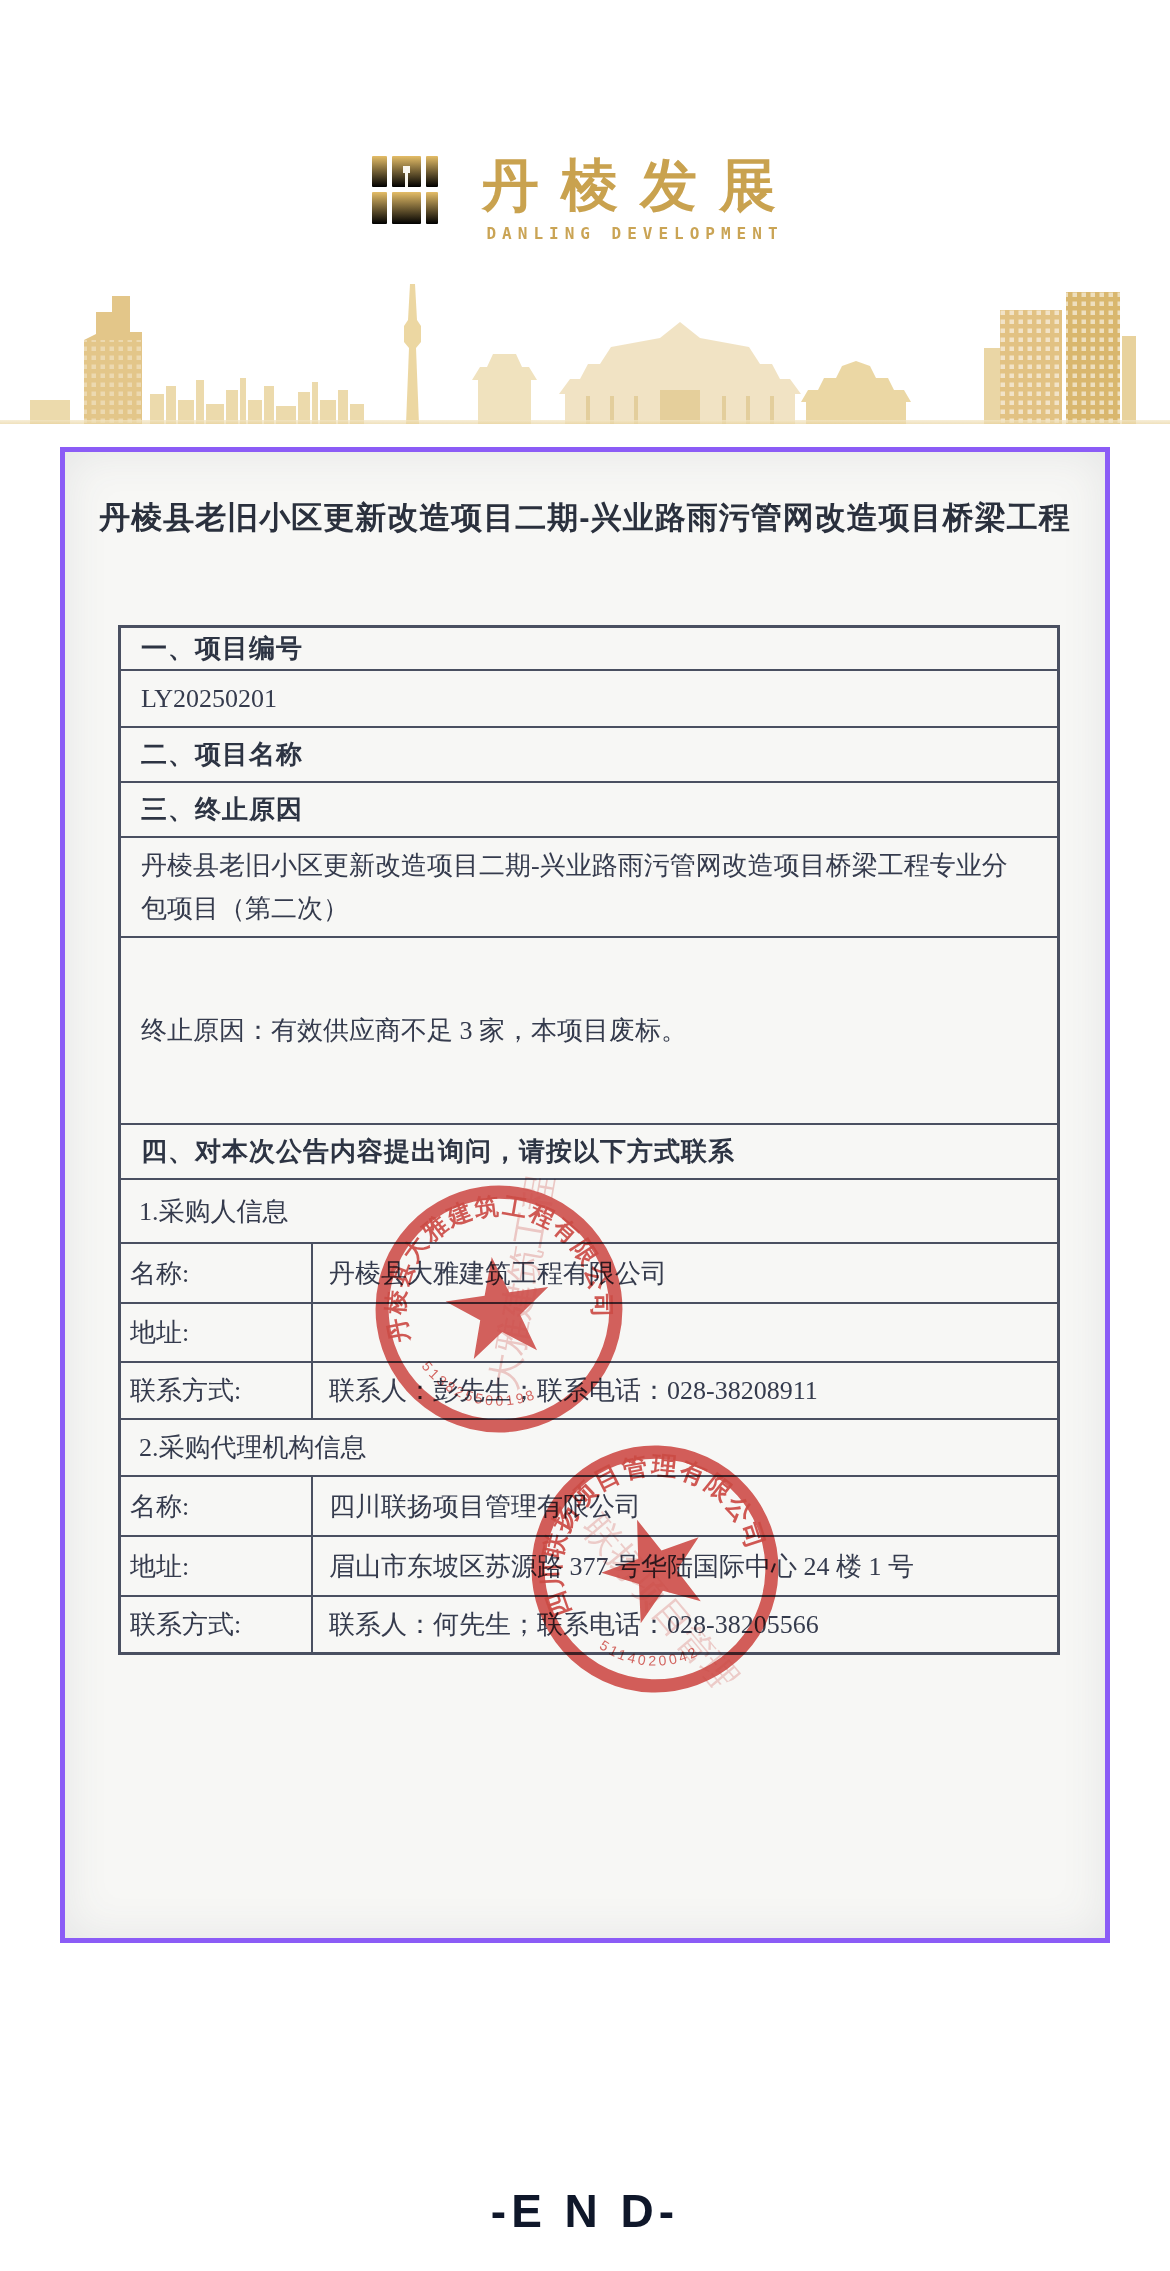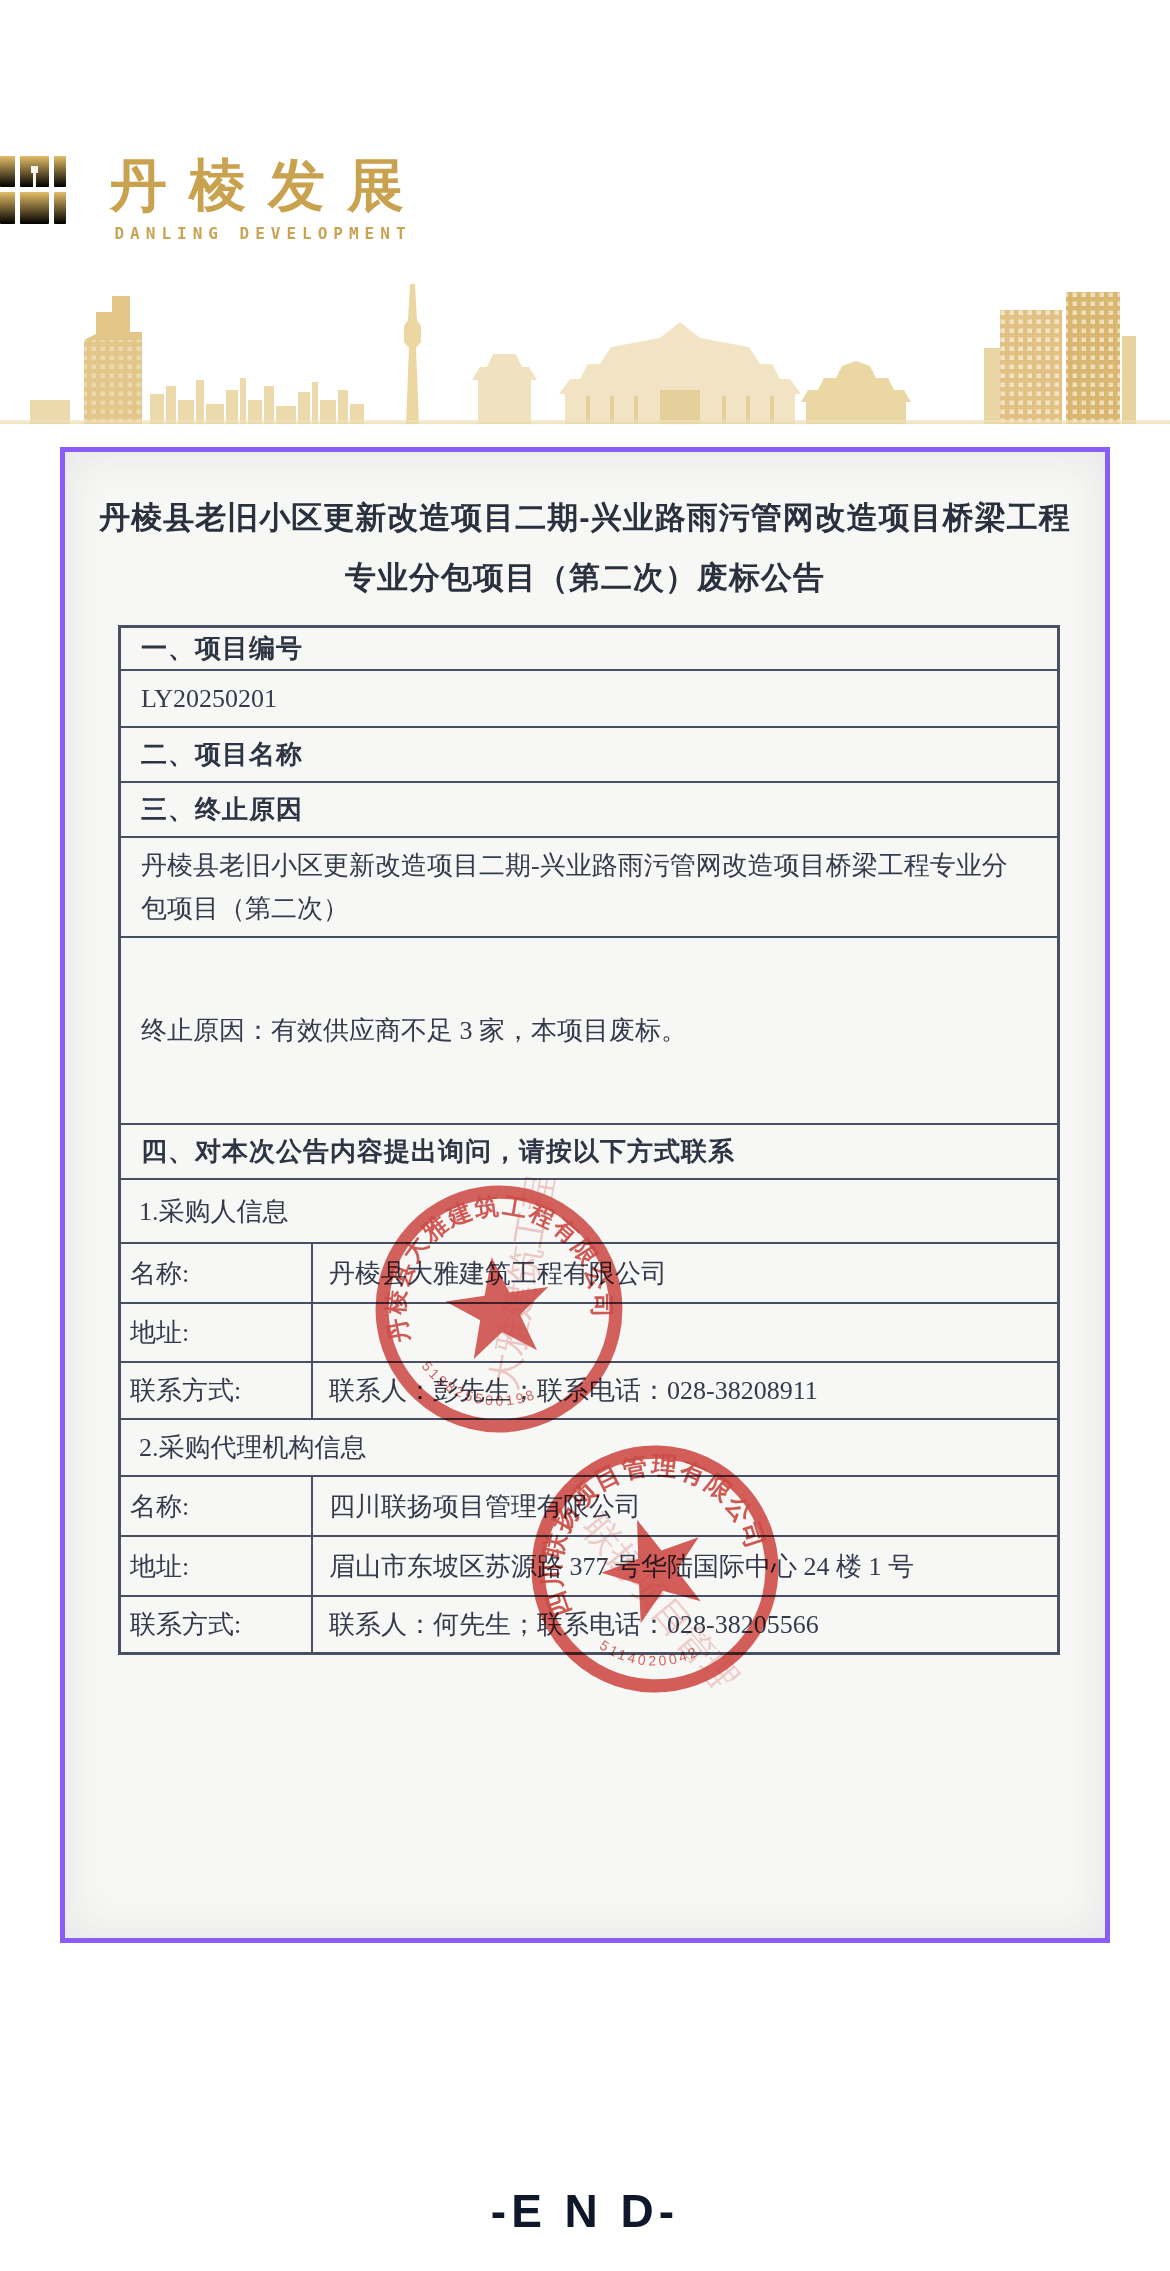--- a/index.html
+++ b/index.html
@@ -3,21 +3,21 @@
 <meta charset="utf-8">
 <style>
   html,body{margin:0;padding:0;}
   body{
     width:1170px;height:2271px;position:relative;background:#ffffff;
     font-family:"Liberation Sans",sans-serif;overflow:hidden;
   }
   
   .page-header{
     position:absolute;top:156px;left:0;width:100%;
-    display:flex;justify-content:flex-start;align-items:flex-start;gap:34px;
+    display:flex;justify-content:center;align-items:flex-start;gap:34px;
   }
   .brand-block{display:flex;flex-direction:column;align-items:center;}
   .brand-name{
     font-family:"Liberation Serif","DejaVu Serif",serif;
     font-size:57px;font-weight:bold;color:#c9a24f;
     letter-spacing:22px;line-height:60px;white-space:nowrap;text-indent:10px;
   }
   .brand-subtitle{
     font-family:"DejaVu Sans Mono","Liberation Mono",monospace;
     font-size:16px;color:#caa455;letter-spacing:6px;margin-top:8px;white-space:nowrap;font-weight:bold;
@@ -161,21 +161,20 @@
     <rect x="1066" y="10" width="54" height="132" fill="#d9b76e"></rect>
     <rect x="1066" y="10" width="54" height="132" fill="url(#win)"></rect>
     <rect x="1122" y="54" width="14" height="88" fill="#e6cd92" opacity=".9"></rect>
     <rect x="0" y="138" width="1170" height="4" fill="url(#fadeGold)" opacity=".7"></rect>
   </svg>
 </div>
 
 <div class="scan-doc">
   <div class="doc-title">
     <div>丹棱县老旧小区更新改造项目二期-兴业路雨污管网改造项目桥梁工程</div>
-    <div>专业分包项目（第二次）废标公告</div>
   </div>
 
   <div class="doc-table">
     <div class="trow section" style="height:41px">一、项目编号</div>
     <div class="trow val" style="height:57px">LY20250201</div>
     <div class="trow section" style="height:55px">二、项目名称</div>
     <div class="trow section" style="height:55px">三、终止原因</div>
     <div class="trow val multiline" style="min-height:90px">丹棱县老旧小区更新改造项目二期-兴业路雨污管网改造项目桥梁工程专业分包项目（第二次）</div>
     <div class="trow val" style="height:187px">终止原因：有效供应商不足 3 家，本项目废标。</div>
     <div class="trow section" style="height:55px">四、对本次公告内容提出询问，请按以下方式联系</div>

